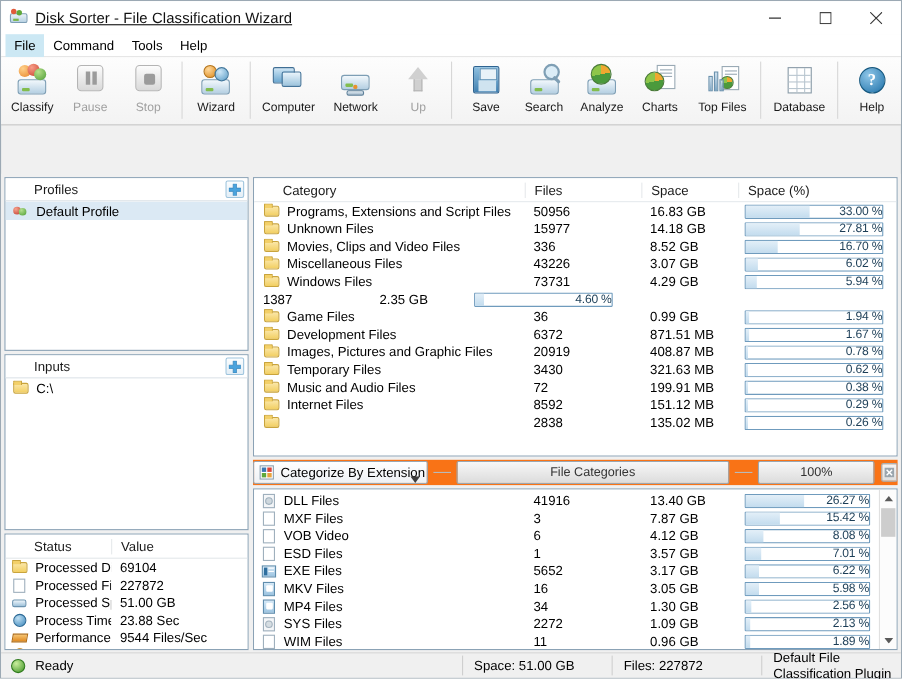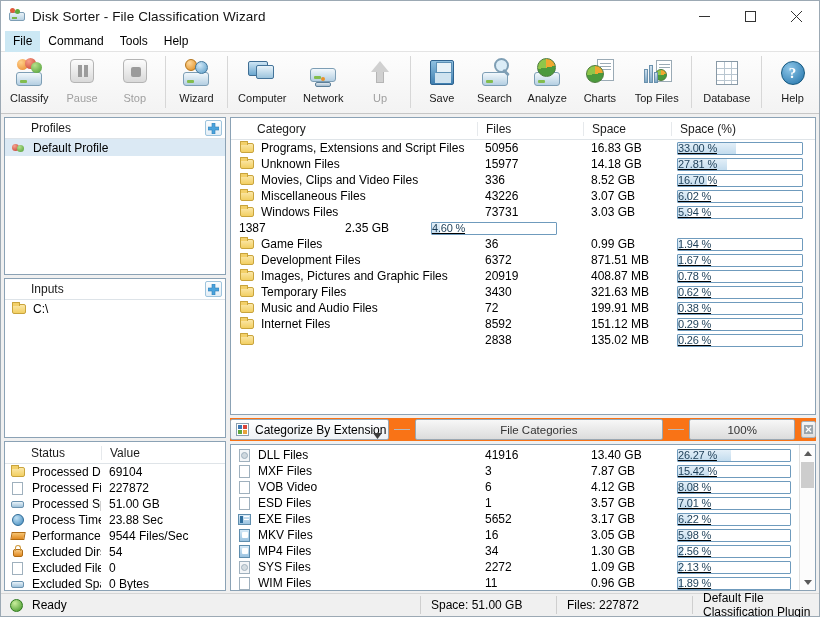--- a/index.html
+++ b/index.html
@@ -44,20 +44,21 @@
   .title-ico-dots{
     position:absolute; left:1px; top:0px; width:10px; height:7px;
   }
   .title-ico-dots i{
     position:absolute; width:5px; height:5px; border-radius:50%;
     display:block;
   }
   .title-text {
     font-size: 13.5px; color: #111; font-weight: normal;
     letter-spacing: .1px;
+    text-decoration: underline;
   }
   .wincontrols { position:absolute; right:0; top:0; display:flex; height:30px; }
   .wc { width:46px; height:30px; display:flex; align-items:center; justify-content:center; }
   .wc svg { display:block; }
 
   
   .menubar {
     height: 21px; min-height:21px;
     background:#ffffff;
     display:flex; align-items:center;
@@ -195,20 +196,21 @@
     border:1px solid #15587f;
     color:#fff; font-weight:bold; font-size:15px;
     display:flex; align-items:center; justify-content:center;
     font-family:"Liberation Serif", serif;
   }
 
   
   .body {
     flex:1; display:flex; min-height:0;
     background:#f0f0f0;
+    margin-top:44px;
   }
   .leftcol {
     width:227px; min-width:227px;
     display:flex; flex-direction:column;
     padding:3px 2px 2px 3px;
     gap:3px;
   }
   .rightcol {
     flex:1; display:flex; flex-direction:column;
     padding:3px 3px 2px 2px;
@@ -279,23 +281,22 @@
   
   .c-cat  { width:246px; display:flex; align-items:center; }
   .c-files{ width:106px; }
   .c-space{ width:88px; }
   .c-pct  { flex:1; padding-left:6px; padding-right:8px;}
 
   .bar {
     position:relative; height:13px;
     border:1px solid #6f9bbd; background:#ffffff;
     border-radius:1px;
-    display:flex; align-items:center; justify-content:flex-start;
+    display:flex; align-items:center; justify-content:flex-end;
     max-width:126px;
-    text-decoration:underline;
   }
   .bar .fill {
     position:absolute; left:0; top:0; bottom:0;
     background:linear-gradient(#e3eff8,#c3dcee);
   }
   .bar .pv {
     position:relative; font-size:11px; color:#1c3e57;
     font-family:"Liberation Sans", sans-serif;
     letter-spacing:-.2px;
   }
@@ -763,21 +764,21 @@
               </div>
             </div>
             <div class="trow">
               <div class="cell c-cat">
                 <span class="ico16">
                   <span class="folder"></span>
                 </span>
                 <span>Windows Files</span>
               </div>
               <div class="cell c-files">73731</div>
-              <div class="cell c-space">3.03 GB</div>
+              <div class="cell c-space">4.29 GB</div>
               <div class="cell c-pct">
                 <div class="bar">
                   <div class="fill" style="width:8.46%"></div>
                   <div class="pv">5.94 %</div>
                 </div>
               </div>
             </div>
             <div class="trow">
               <div class="cell c-files">1387</div>
               <div class="cell c-space">2.35 GB</div>

